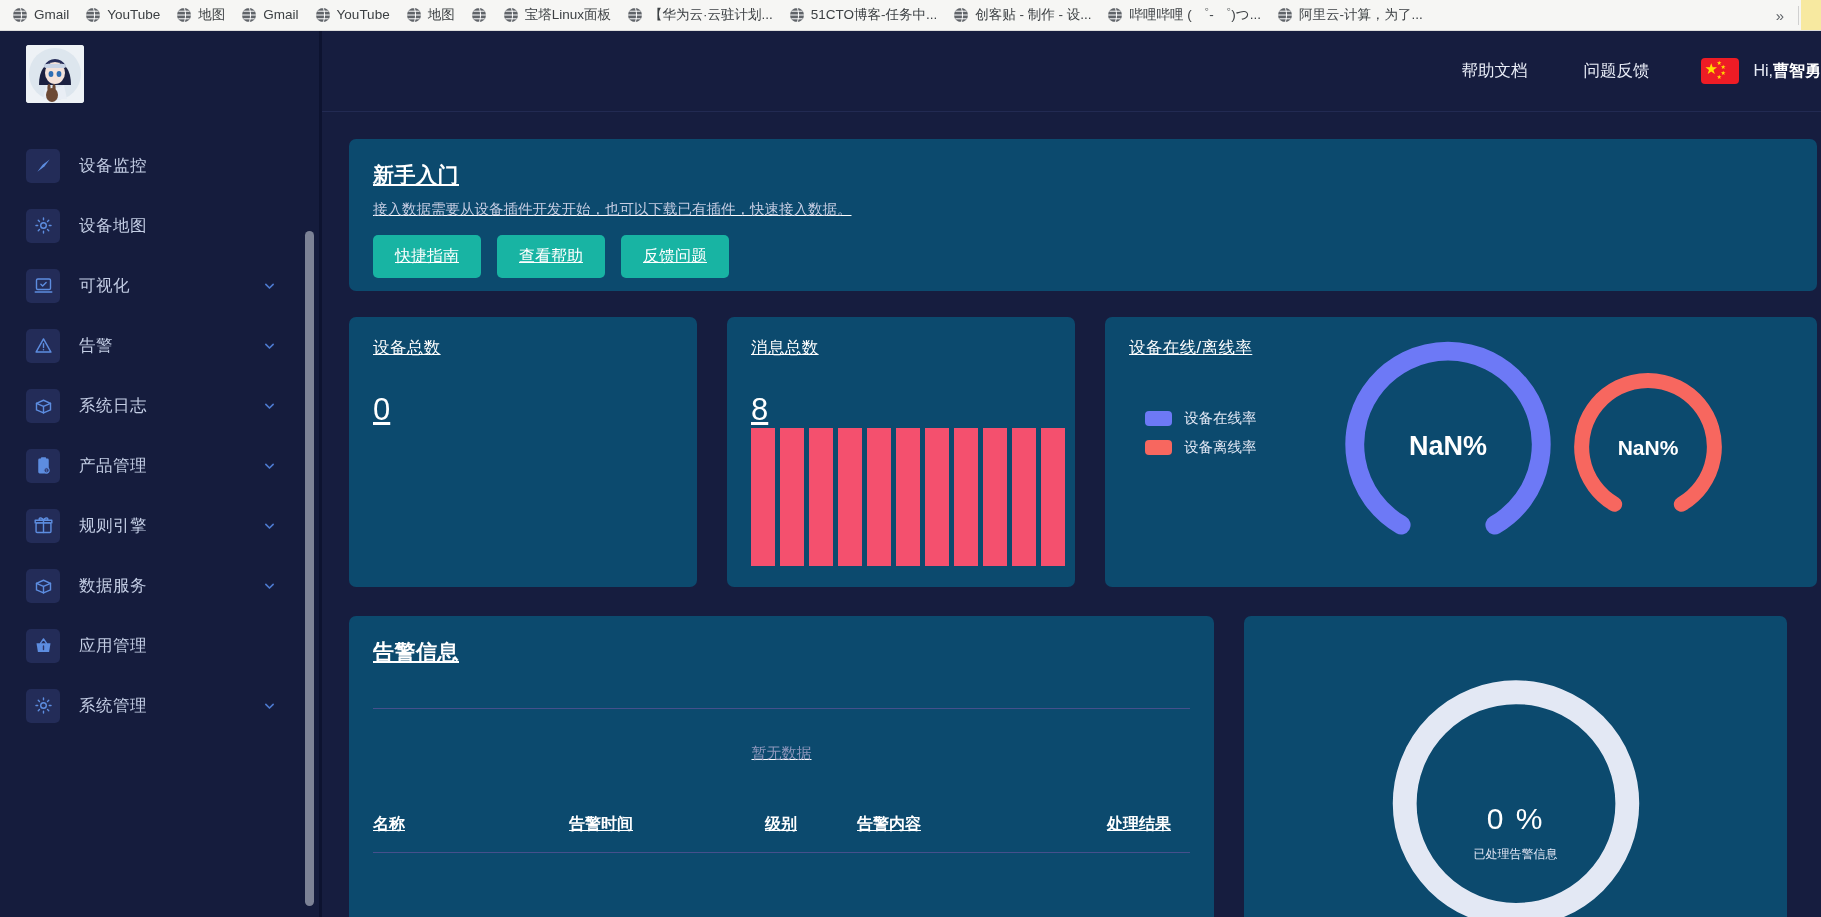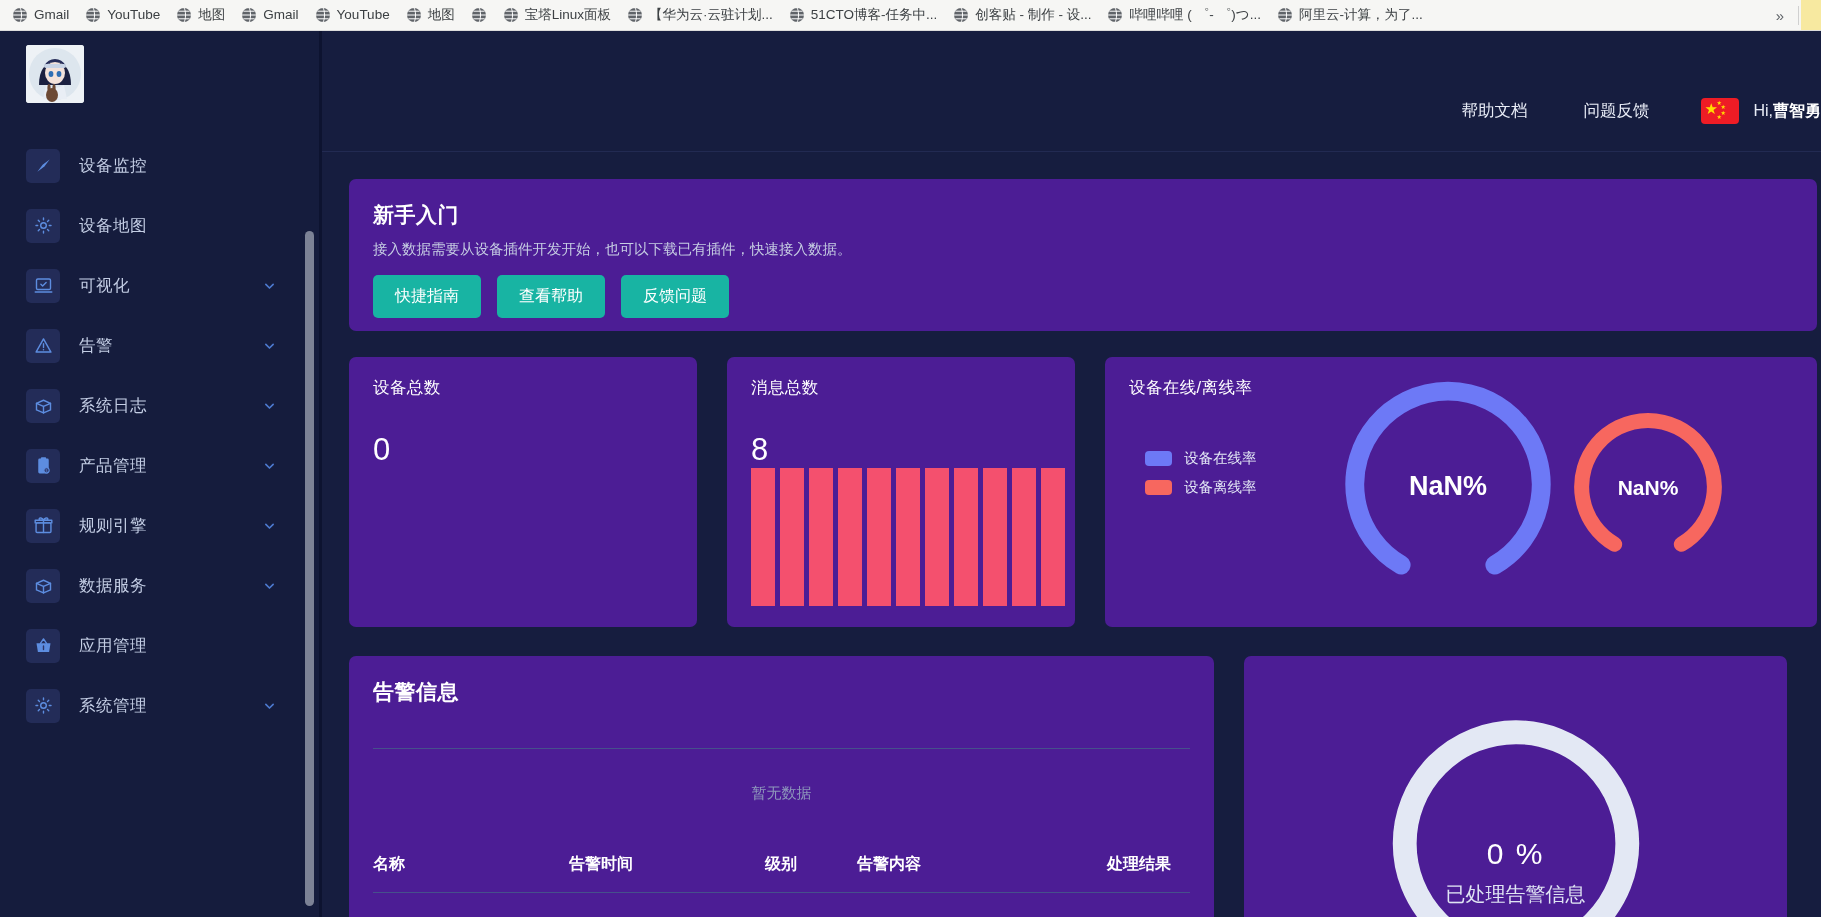--- a/index.html
+++ b/index.html
@@ -123,21 +123,20 @@
   }
 
   
   #topbar{
     height:81px;
     display:flex; align-items:center; justify-content:flex-end;
     padding-right:0px;
     background:#161d3f;
     border-bottom:1px solid #222a52;
     position:relative;
-    margin-top:40px;
   }
   .topbar-link{
     font-size:16.5px; color:#e8ecf6;
     margin-left:56px;
     cursor:pointer; white-space:nowrap;
   }
   #flag-icon{
     margin-left:52px;
     width:38px; height:26px; border-radius:4px;
     background:#ee1c25;
@@ -157,22 +156,23 @@
   #user-hi{ font-size:16px; color:#e8ecf6; }
   #user-name{ font-size:16px; color:#ffffff; font-weight:bold; }
 
   
   #content{
     padding:27px 0 0 27px;
     height:805px;
     overflow:hidden;
   }
   .card{
-    background:#4c1d95;
+    background:#0c4a6e;
     border-radius:7px;
+    text-decoration:underline;
   }
 
   
   #onboarding-card{
     width:1468px; height:152px;
     padding:22px 0 0 24px;
     margin-bottom:26px;
   }
   #onboarding-title{
     font-size:21px; font-weight:bold; color:#ffffff;
@@ -288,21 +288,21 @@
     transform:translateX(-50%);
     width:265px; height:265px;
   }
   #handled-value{
     position:absolute; left:0; top:0; width:100%; height:100%;
     display:flex; flex-direction:column;
     align-items:center; justify-content:center;
     padding-top:58px;
   }
   #handled-pct{ font-size:30px; color:#ffffff; font-weight:400; letter-spacing:2px; }
-  #handled-caption{ font-size:20px; color:#dfe4f3; margin-top:10px; }
+  #handled-caption{ font-size:12px; color:#dfe4f3; margin-top:10px; }
 </style>
 </head>
 <body>
 
 <div id="bookmark-bar">
   <div id="bookmark-items" style="display:flex;align-items:center;">
       <div class="bm">
         <span>
           <svg class="globe" viewBox="0 0 16 16">
             <circle cx="8" cy="8" r="7" fill="#5f6368"></circle>

